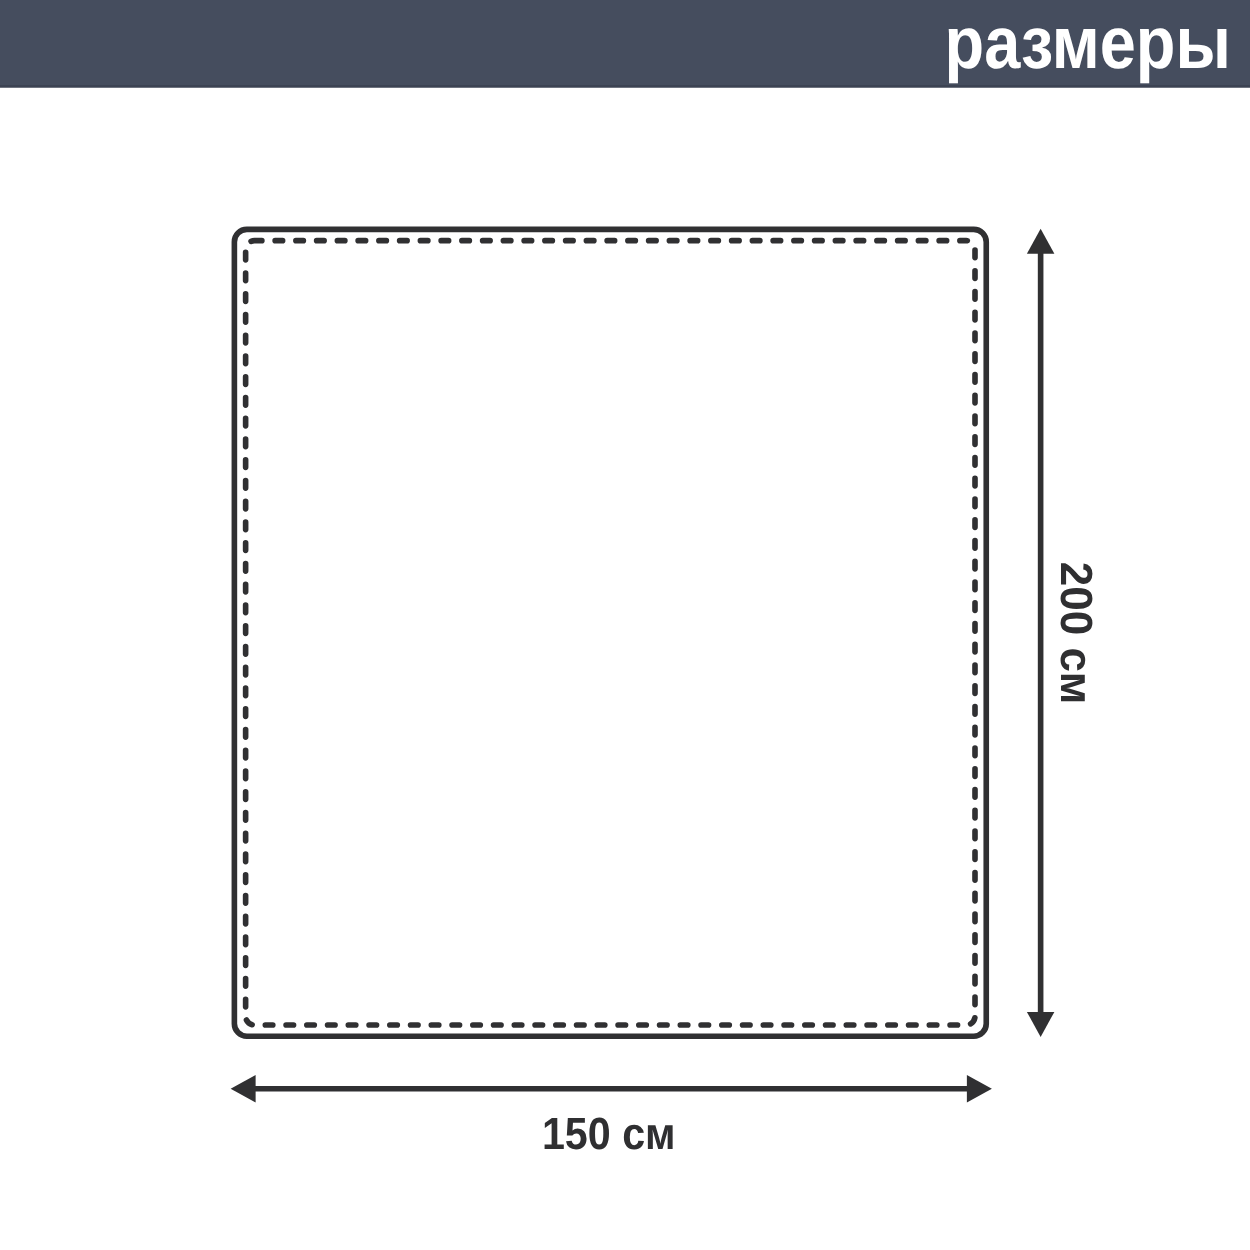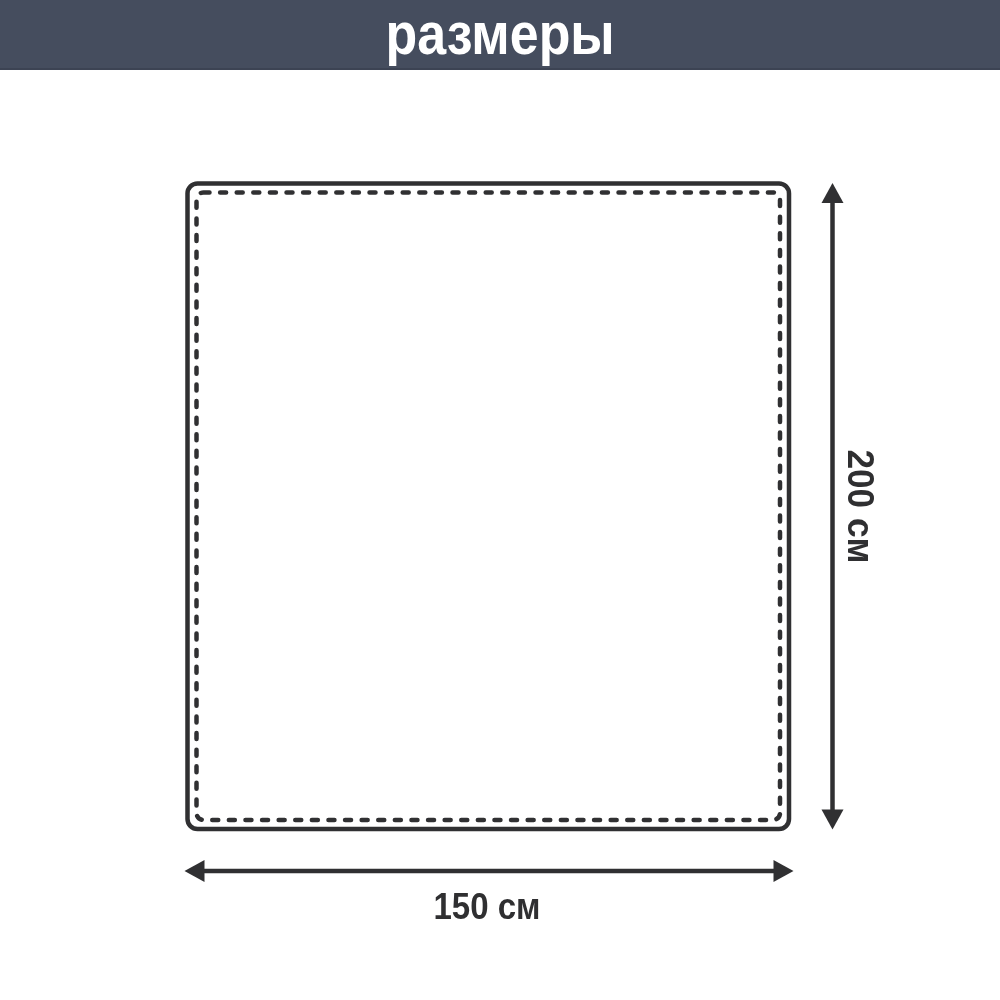--- a/index.html
+++ b/index.html
@@ -1,17 +1,17 @@
 <!DOCTYPE html>
 <html><head>
 <meta charset="utf-8">
 <style>
   html,body{margin:0;padding:0;width:1000px;height:1000px;background:#ffffff;overflow:hidden;}
   .hdr{position:absolute;filter:opacity(.999);left:0;top:0;width:1000px;height:68px;background:#454d5e;border-bottom:2px solid #3c4353;
-       display:flex;align-items:center;justify-content:center;
+       display:flex;align-items:center;justify-content:flex-end;
        font-family:"Liberation Sans",sans-serif;font-weight:bold;font-size:59px;color:#ffffff;}
   .hdr span{display:inline-block;transform:scaleX(0.88);}
   svg{position:absolute;left:0;top:0;filter:opacity(.999);}
   .dim{font-family:"Liberation Sans",sans-serif;font-weight:bold;font-size:36px;fill:#2f2f31;}
 </style>
 </head>
 <body>
 <div class="hdr">
     <span>размеры</span>
   </div>

